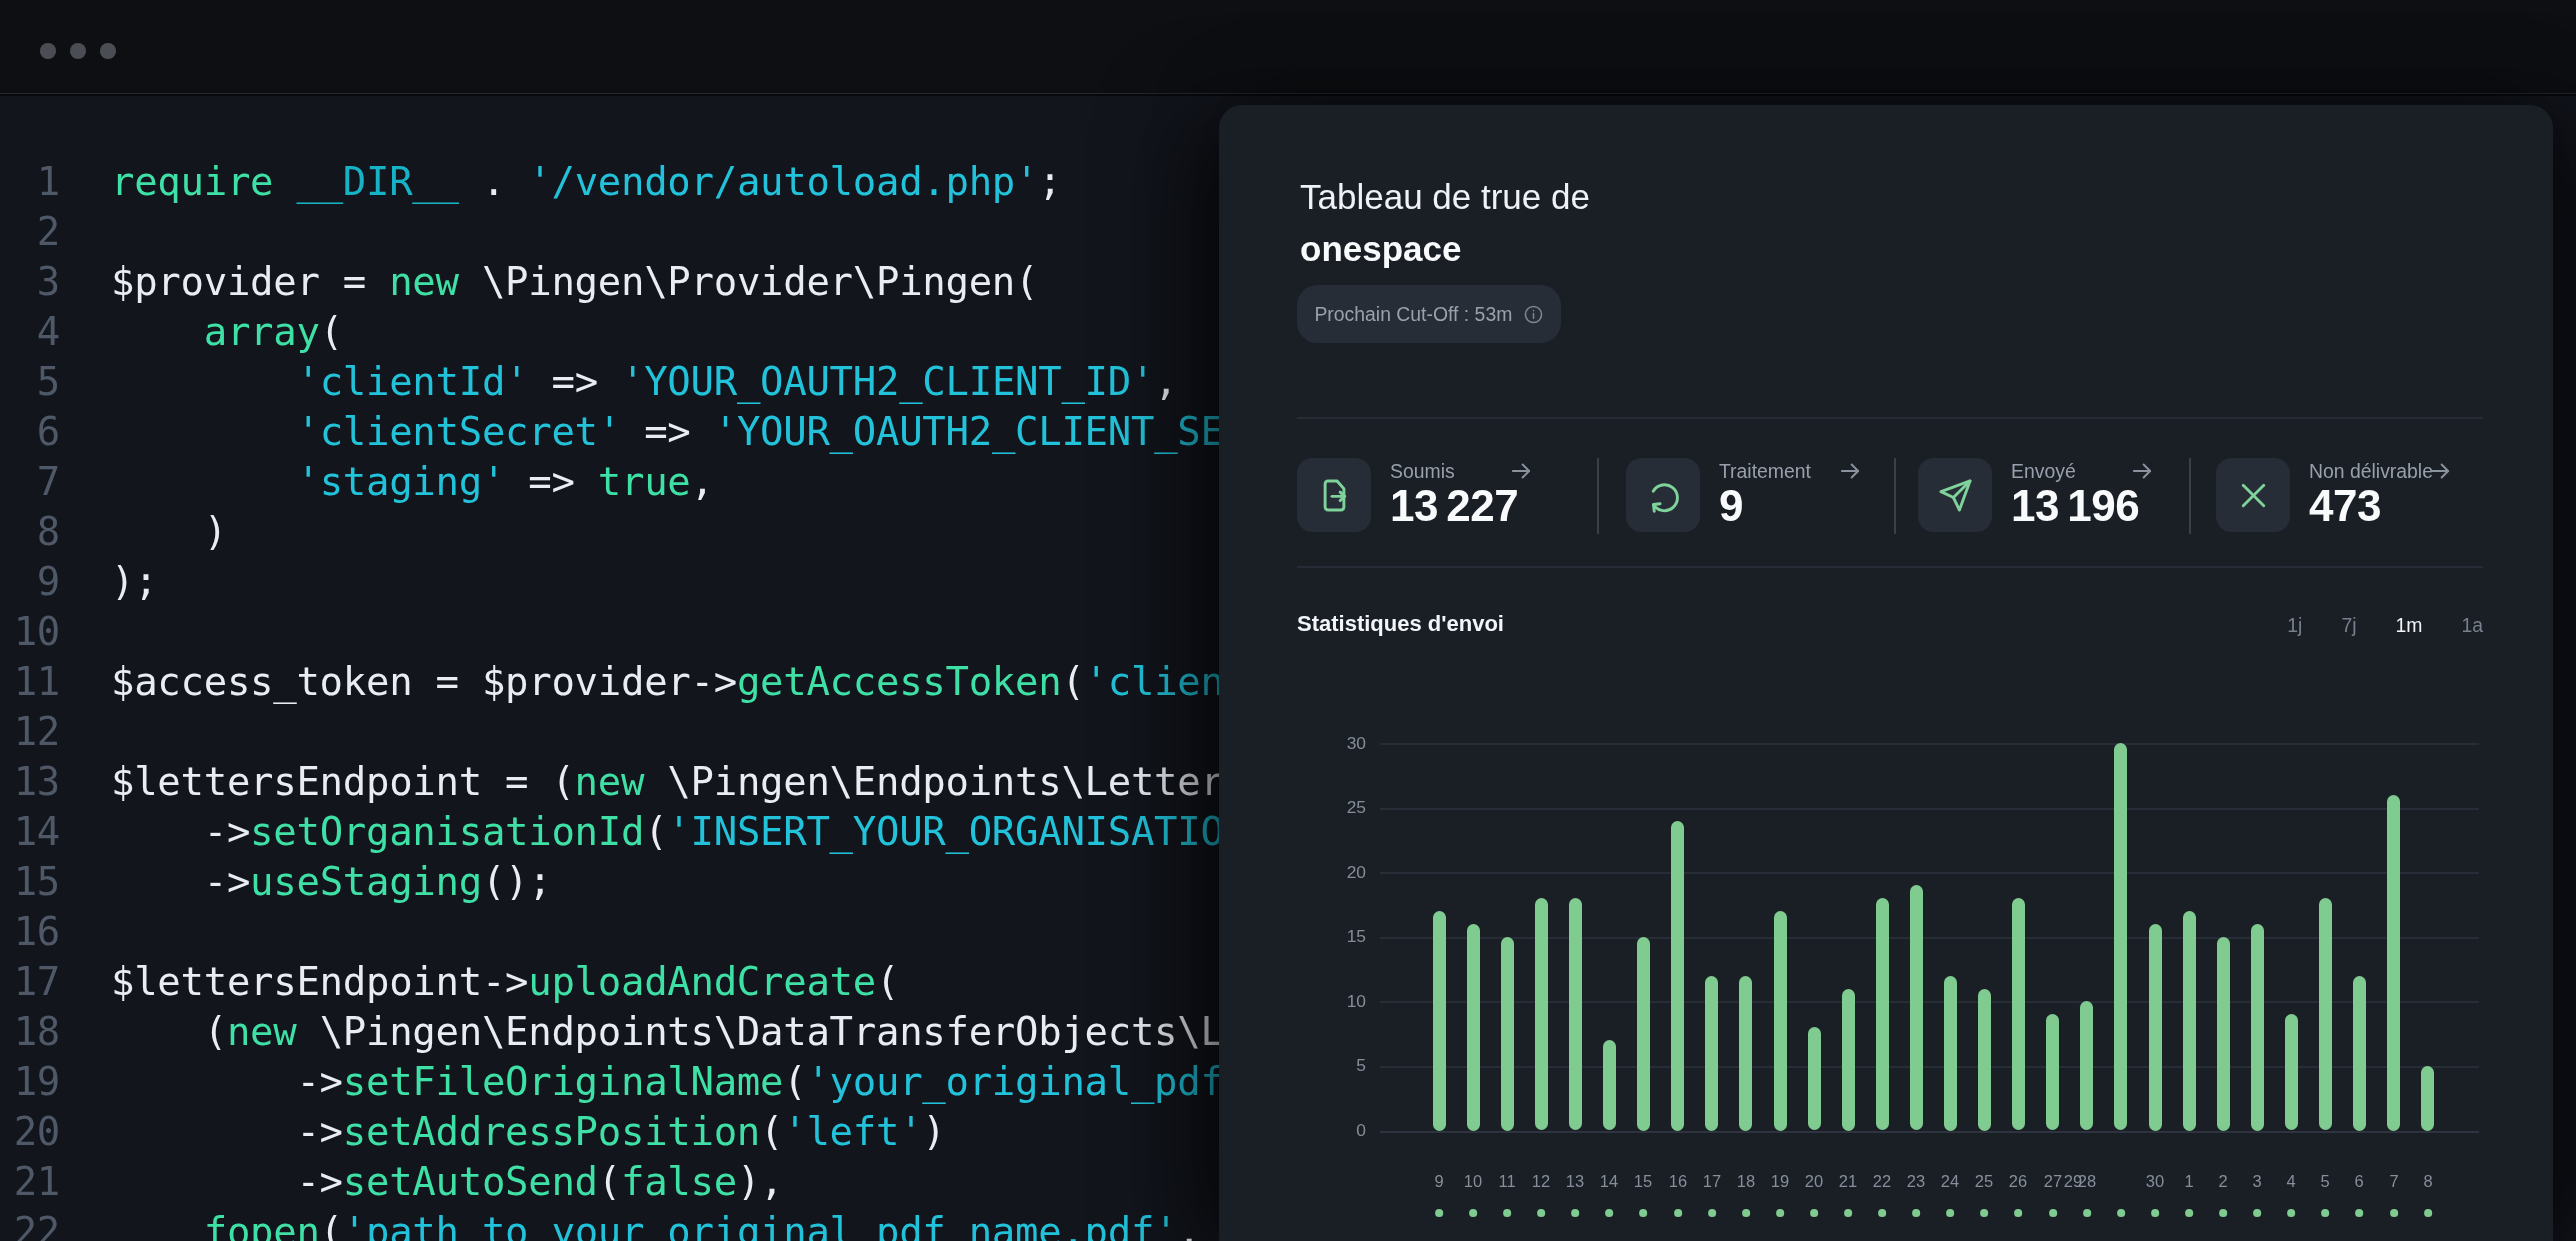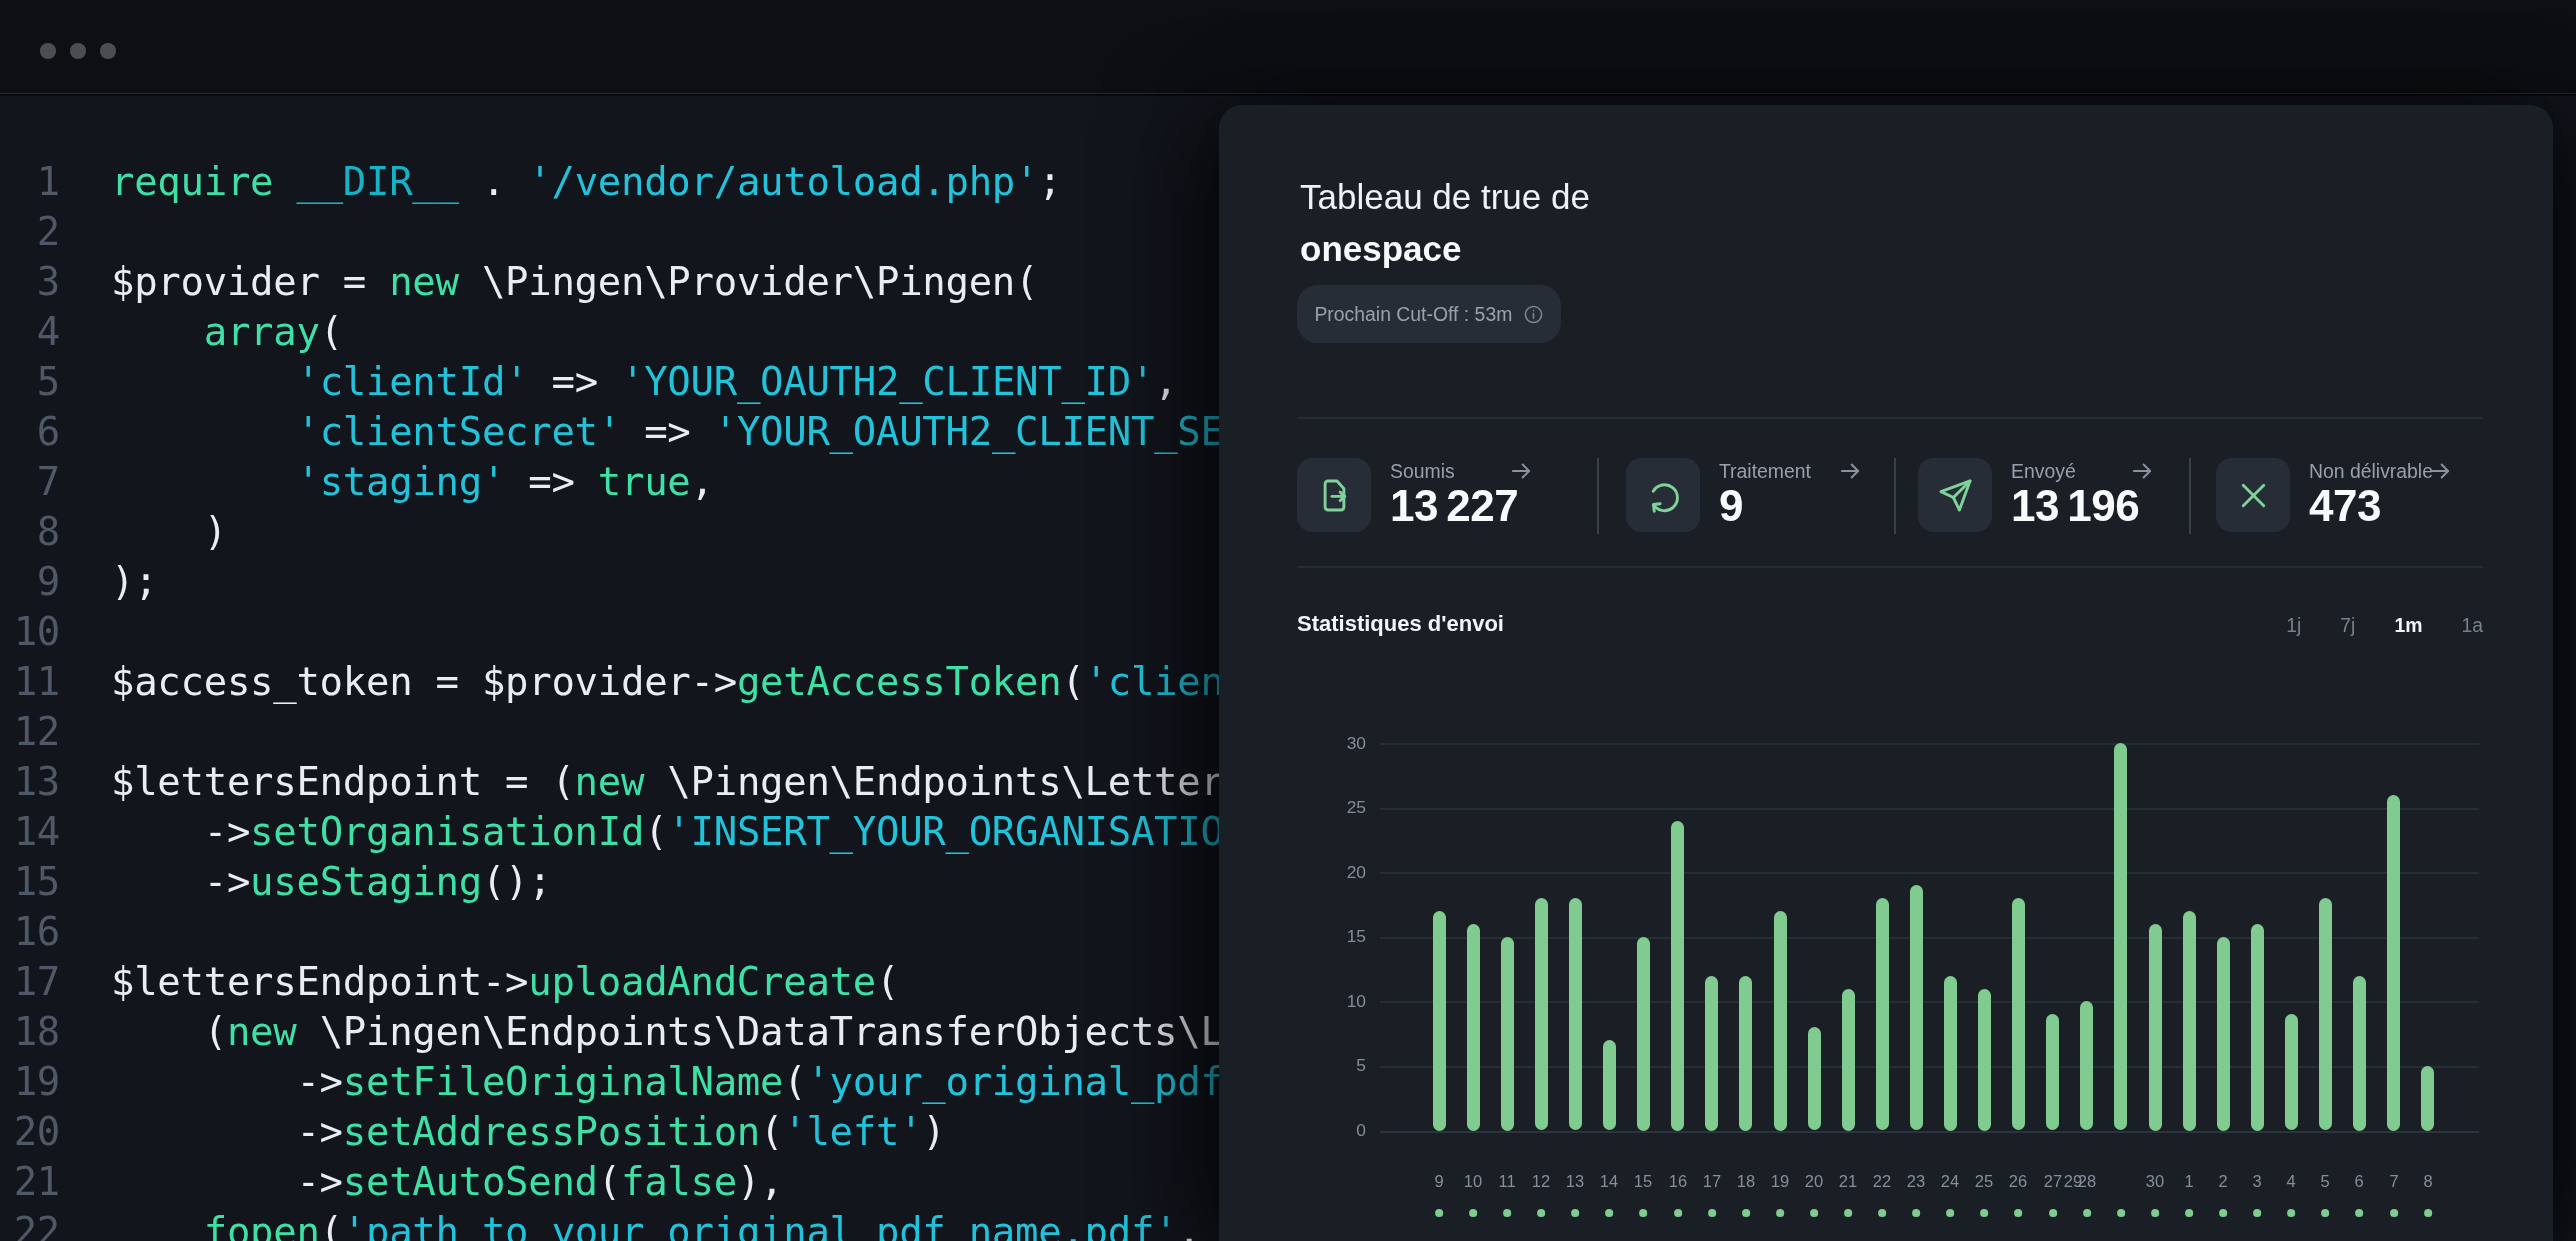--- a/index.html
+++ b/index.html
@@ -50,21 +50,21 @@
   .stat-arrow svg { width:26px; height:26px; stroke:#8a929e; fill:none;
                     stroke-width:1.8; stroke-linecap:round; stroke-linejoin:round; }
   .stat-value { position:absolute; left:93px; top:23px; font-size:44px; font-weight:700;
                 color:#f8fafc; letter-spacing:-0.5px; }
   .stat-divider { position:absolute; top:353px; width:1.9px; height:76px; background:#394049; }
 
   
   .chart-title { position:absolute; left:78px; top:506px; font-size:22px; font-weight:700; color:#f2f5f9; }
   .ranges { position:absolute; top:509px; right:70px; display:flex; gap:39px; font-size:19.4px; }
   .range { color:#78808d; cursor:pointer; }
-  .range.active { color:#f2f4f8; font-weight:700; }
+  .range.active { color:#f2f4f8; font-weight:400; }
 
   .gridline { position:absolute; left:161px; width:1099px; height:1.9px; background:#262d37; }
   .gridline.zero { background:#2d343f; }
   .ytick { position:absolute; left:97px; width:50px; text-align:right;
            font-size:17.4px; color:#858d99; }
   .bar { position:absolute; width:12.6px; border-radius:6.8px; background:#7fcb90; }
   .xtick { position:absolute; font-size:16.5px; color:#868e9a; transform:translateX(-50%);
            top:1067px; }
   .xdot { position:absolute; width:7.7px; height:7.7px; border-radius:50%; background:#7fcb90;
           transform:translateX(-50%); top:1104px; }

